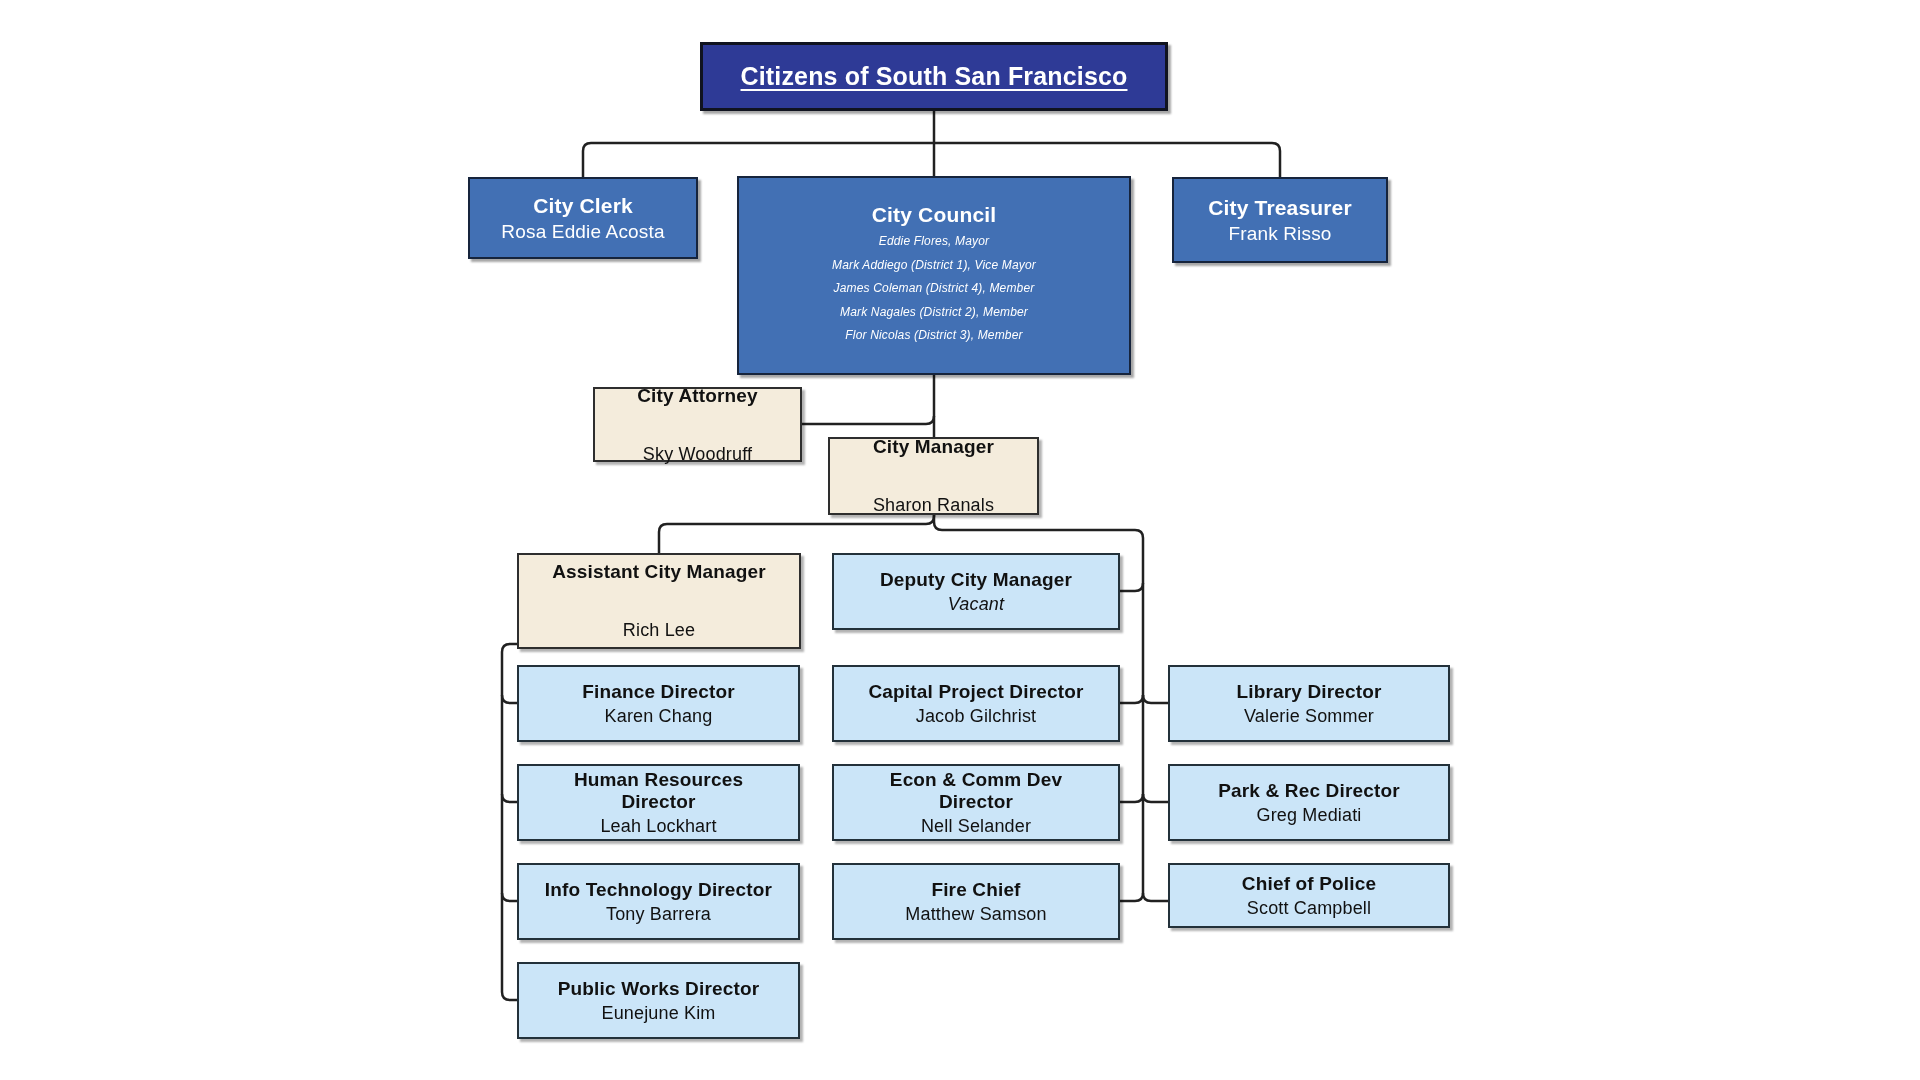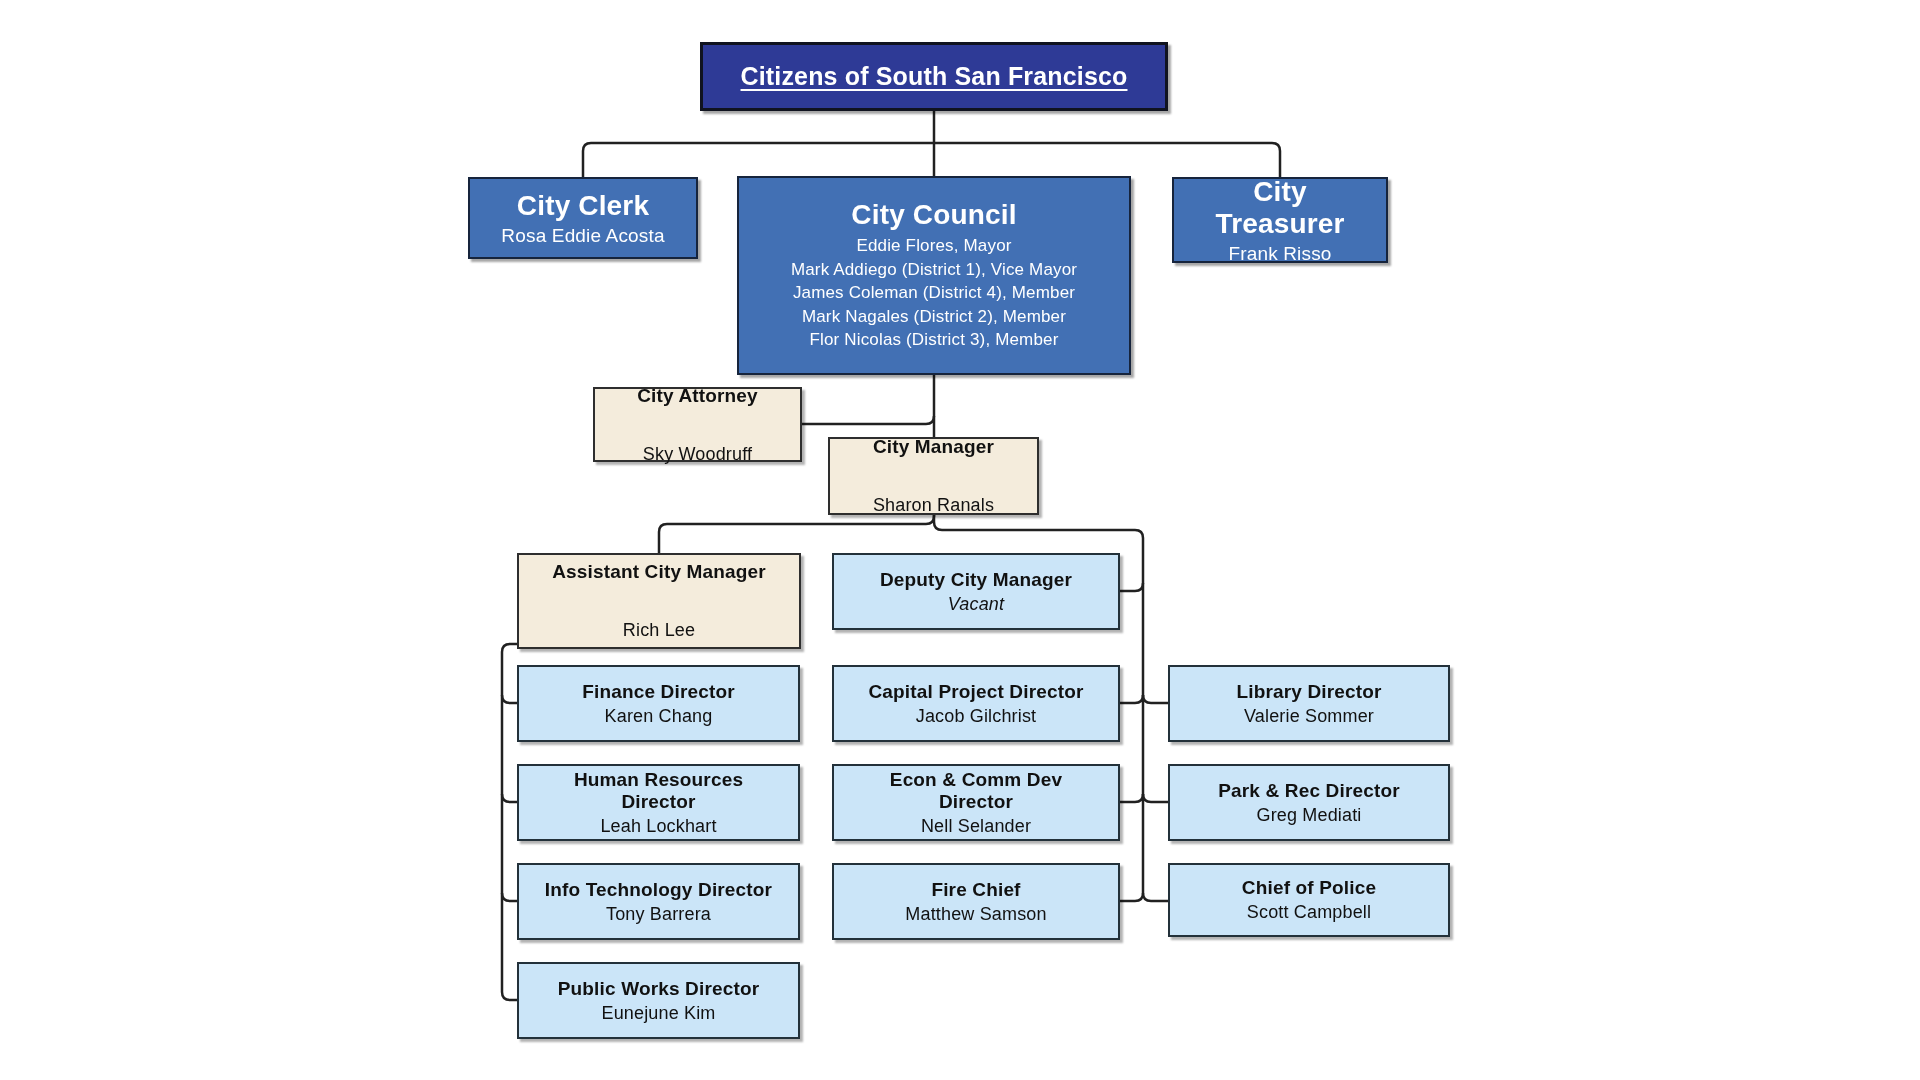--- a/index.html
+++ b/index.html
@@ -30,23 +30,23 @@
   .cream{
     background:var(--cream);border:2.5px solid #2e2e2e;color:var(--text_on_light);
     box-shadow:3px 3px 2px rgba(0,0,0,.3);
     gap:34px;
   }
   .lightblue{
     background:var(--lightblue);border:2.5px solid #23313a;color:var(--text_on_light);
     box-shadow:3px 3px 2px rgba(0,0,0,.3);
   }
   .root-title{font-size:25px;font-weight:bold;text-decoration:underline;text-underline-offset:4px;}
-  .blue .node-title{font-size:28px;font-weight:bold;margin-bottom:3px;}
+  .blue .node-title{font-size:21px;font-weight:bold;margin-bottom:3px;}
   .blue .node-sub{font-size:19px;}
-  .council-member{font-size:17px;line-height:23.6px;}
+  .council-member{font-size:12px;line-height:23.6px;font-style:italic;}
   .cream .node-title,.lightblue .node-title{font-size:19px;font-weight:bold;margin-bottom:3px;}
   .cream .node-sub,.lightblue .node-sub{font-size:18px;}
   .italic{font-style:italic;}
 </style>
 </head>
 <body>
 
 <div class="canvas">
 
   <svg class="wires" width="1920" height="1080">
@@ -151,18 +151,18 @@
   <div class="node lightblue" style="left:1168px;top:764px;width:282px;height:77px">
     <div class="node-title">Park &amp; Rec Director</div>
     <div class="node-sub">Greg Mediati</div>
   </div>
 
   <div class="node lightblue" style="left:1168px;top:665px;width:282px;height:77px">
     <div class="node-title">Library Director</div>
     <div class="node-sub">Valerie Sommer</div>
   </div>
 
-  <div class="node lightblue" style="left:1168px;top:863px;width:282px;height:74px">
+  <div class="node lightblue" style="left:1168px;top:863px;width:282px;height:65px">
     <div class="node-title">Chief of Police</div>
     <div class="node-sub">Scott Campbell</div>
   </div>
 
 </div>
 
 </body></html>

